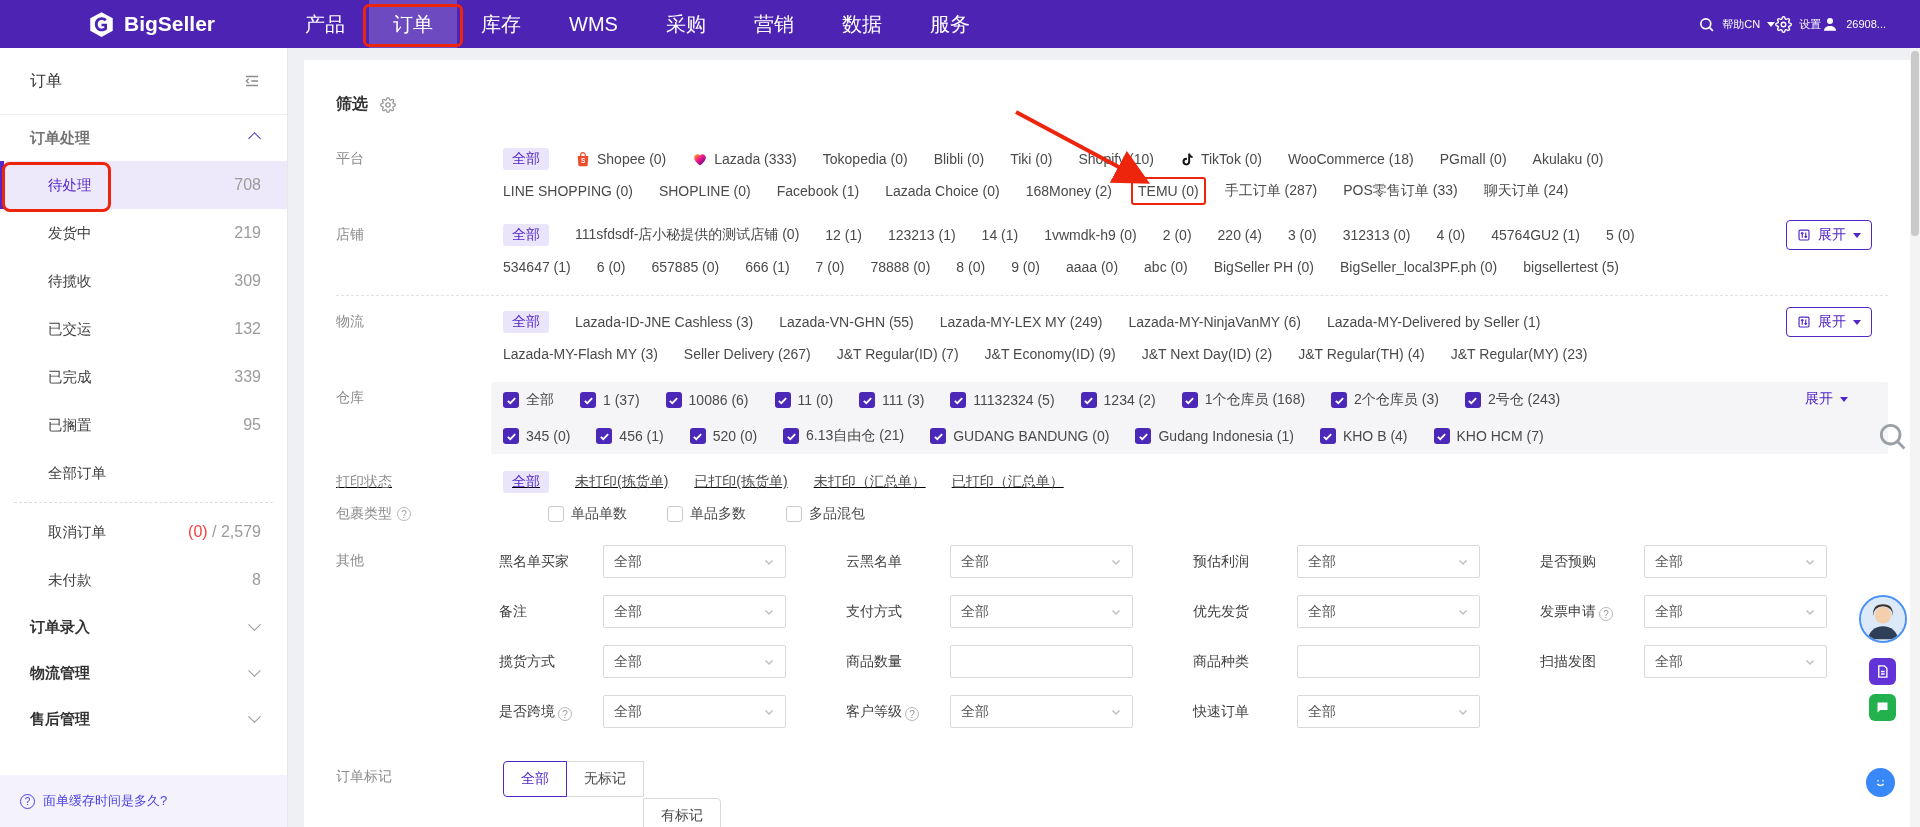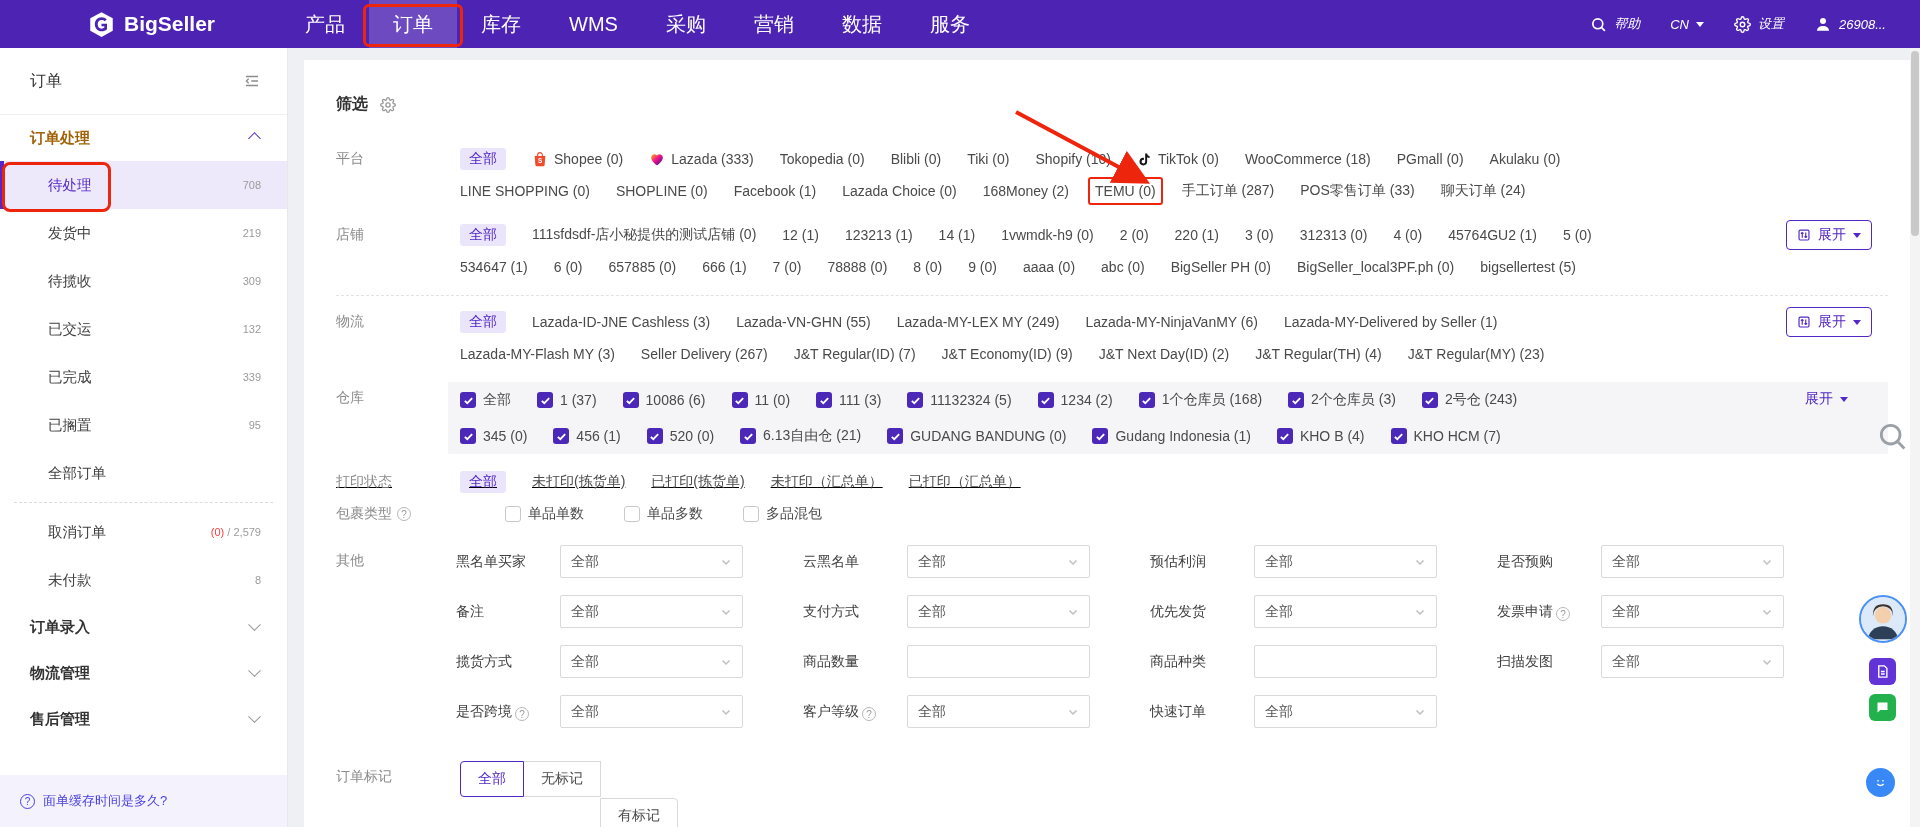--- a/index.html
+++ b/index.html
@@ -7,50 +7,50 @@
   body { font-family:"Liberation Sans","DejaVu Sans",sans-serif; font-size:14px; background:#eef0f4; overflow:hidden; }
   .stage { position:relative; width:1920px; height:827px; overflow:hidden; }
 
   
   .topnav { position:absolute; left:0; top:0; width:1920px; height:48px; background:#4d23b3; display:flex; align-items:center; color:#fff; z-index:20; }
   .logo { display:flex; align-items:center; gap:9px; margin-left:88px; font-size:21px; font-weight:bold; }
   .menu { display:flex; height:100%; margin-left:66px; }
   .nav-item { padding:0 24px; display:flex; align-items:center; font-size:20px; cursor:pointer; position:relative; }
   .nav-item.active { background:rgba(255,255,255,.18); }
   .nav-item.annot::after { content:''; position:absolute; inset:4px -6px 1px -6px; border:3px solid #ee250d; border-radius:6px; pointer-events:none; }
-  .nav-right { margin-left:auto; display:flex; align-items:center; gap:30px; margin-right:34px; font-size:13px;font-style:italic; }
+  .nav-right { margin-left:auto; display:flex; align-items:center; margin-right:34px; font-size:11px; }
   .nav-link { display:flex; align-items:center; gap:7px; cursor:pointer; white-space:nowrap; }
   .cd { width:0; height:0; border-left:4px solid transparent; border-right:4px solid transparent; border-top:5px solid currentColor; display:inline-block; }
 
   
   .sidebar { position:absolute; left:0; top:48px; width:288px; bottom:0; background:#fff; border-right:1px solid #e8e8e8; z-index:5; }
   .sb-head { height:67px; display:flex; align-items:center; justify-content:space-between; padding:0 26px 0 30px; font-size:16px; color:#333; border-bottom:1px solid #f0f0f0; }
   .sb-group-h { height:46px; display:flex; align-items:center; justify-content:space-between; padding:0 28px 0 30px; font-weight:bold; color:#333; font-size:15px; cursor:pointer; }
-  .sb-group-h.open { color:#a16207; }
+  .sb-group-h.open { color:#737373; }
   .chev { width:9px; height:9px; border-right:1.7px solid #9a9a9a; border-bottom:1.7px solid #9a9a9a; display:inline-block; }
   .chev.down { transform:rotate(45deg) translate(-2px,-2px); }
   .chev.up { transform:rotate(-135deg); }
   .sb-group-h.open .chev { border-color:#5428c8; }
   .sb-item { height:48px; display:flex; align-items:center; padding:0 26px 0 48px; color:#404040; cursor:pointer; position:relative; font-size:14.5px; }
-  .sb-item .cnt { margin-left:auto; color:#9b9b9b; font-size:11px; }
+  .sb-item .cnt { margin-left:auto; color:#9b9b9b; font-size:16px; }
   .sb-item.active { background:#ede9fa; color:#5428c8; }
   .sb-item.active::before { content:''; position:absolute; left:0; top:0; bottom:0; width:4px; background:#5428c8; }
   .sb-item.annot::after { content:''; position:absolute; left:2px; top:1px; width:103px; height:44px; border:3px solid #ee250d; border-radius:8px; pointer-events:none; }
   .sb-dash { border-top:1px dashed #dcdcdc; margin:5px 14px; }
   .red { color:#f5413d; }
   .sb-footer { position:absolute; left:0; top:727px; width:100%; height:52px; background:#f4f2fd; color:#4b42e0; font-size:13px; display:flex; align-items:center; gap:8px; padding-left:20px; cursor:pointer; }
   .qc { width:15px; height:15px; border:1.3px solid currentColor; border-radius:50%; display:inline-flex; align-items:center; justify-content:center; font-size:10px; flex:none; }
 
   
   .main { position:absolute; left:288px; top:48px; right:0; bottom:0; background:#eef0f4; padding:12px 0 0 16px; }
   .card { background:#fff; height:100%; padding:34px 32px 0 32px; position:relative; overflow:hidden; }
   .card-title { display:flex; align-items:center; gap:12px; font-size:16px; font-weight:bold; color:#333; margin-bottom:28px; }
   .gear-g { color:#9a9a9a; display:flex; cursor:pointer; }
 
-  .f-row { display:flex; margin-bottom:12px; position:relative; }
+  .f-row { display:flex; margin-bottom:12px; position:relative;gap:43px; }
   .f-label { flex:0 0 124px; color:#8c8c8c; height:32px; display:flex; align-items:center; gap:5px; }
   .f-lines { flex:1; min-width:0; }
   .f-line { display:flex; align-items:center; height:32px; column-gap:26px; white-space:nowrap; overflow:hidden; }
   .chip { color:#4a4a4a; display:inline-flex; align-items:center; gap:6px; cursor:pointer; flex:none; }
   .chip.sel { background:#ebe5fb; color:#5227c6; padding:2px 9px; border-radius:3px; }
   .chip.annot { position:relative; }
   .chip.annot::after { content:''; position:absolute; inset:-6px -7px; border:2.5px solid #ee250d; border-radius:3px; pointer-events:none; }
   .dash { border-top:1px dashed #e2e2e2; margin:4px 0 10px 0; }
 
   .expand-btn { position:absolute; right:16px; top:1px; height:30px; border:1px solid #5227c6; color:#5227c6; border-radius:4px; display:flex; align-items:center; gap:7px; padding:0 10px; background:#fff; cursor:pointer; }
@@ -289,21 +289,21 @@
             </div>
             <div class="f-lines" style="padding-right: 120px;">
               <div class="f-line">
                 <span class="chip sel">全部</span>
                 <span class="chip">111sfdsdf-店小秘提供的测试店铺 (0)</span>
                 <span class="chip">12 (1)</span>
                 <span class="chip">123213 (1)</span>
                 <span class="chip">14 (1)</span>
                 <span class="chip">1vwmdk-h9 (0)</span>
                 <span class="chip">2 (0)</span>
-                <span class="chip">220 (1)</span>
+                <span class="chip">220 (4)</span>
                 <span class="chip">3 (0)</span>
                 <span class="chip">312313 (0)</span>
                 <span class="chip">4 (0)</span>
                 <span class="chip">45764GU2 (1)</span>
                 <span class="chip">5 (0)</span>
               </div>
               <div class="f-line">
                 <span class="chip">534647 (1)</span>
                 <span class="chip">6 (0)</span>
                 <span class="chip">657885 (0)</span>

